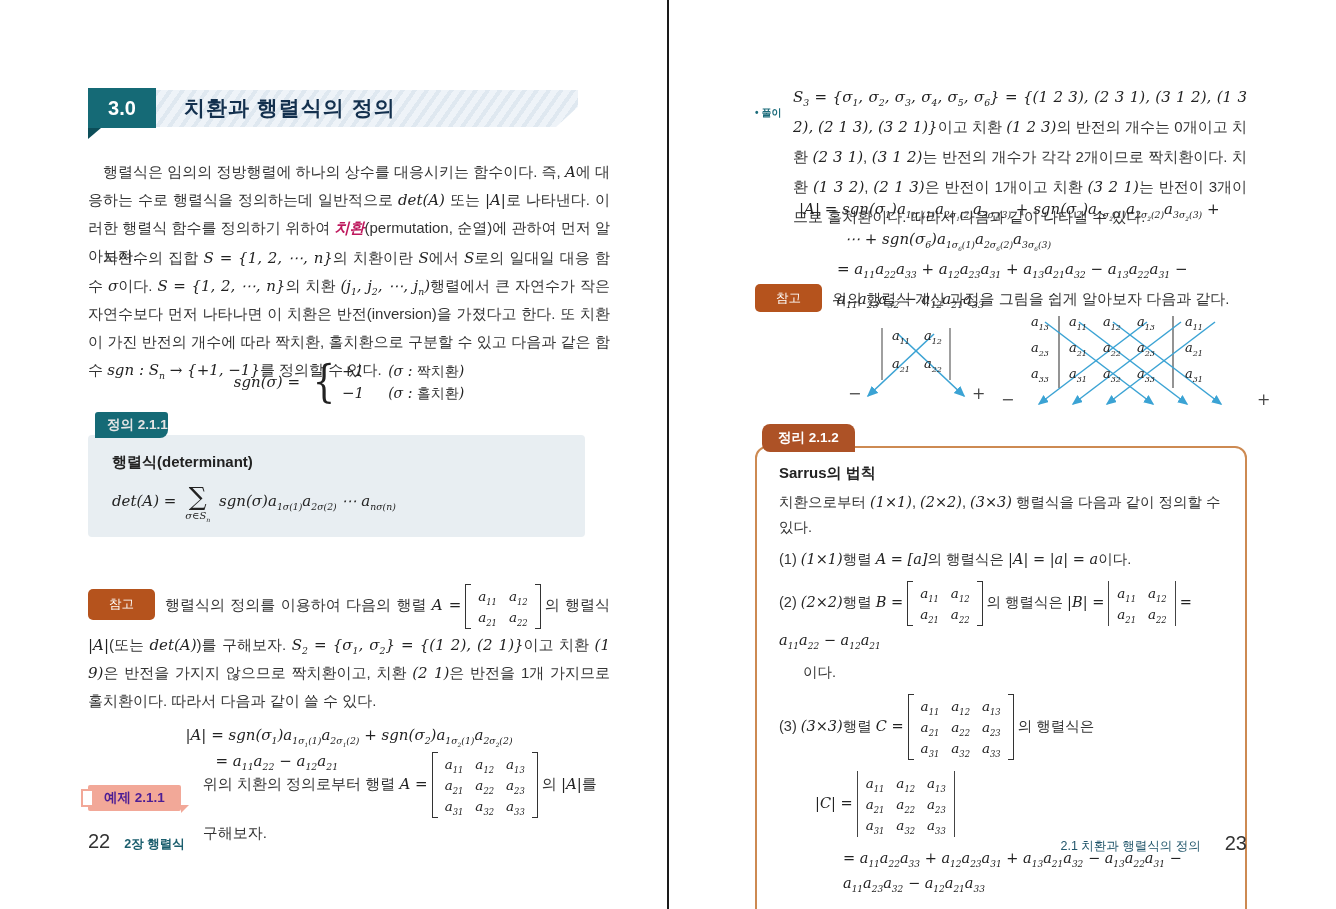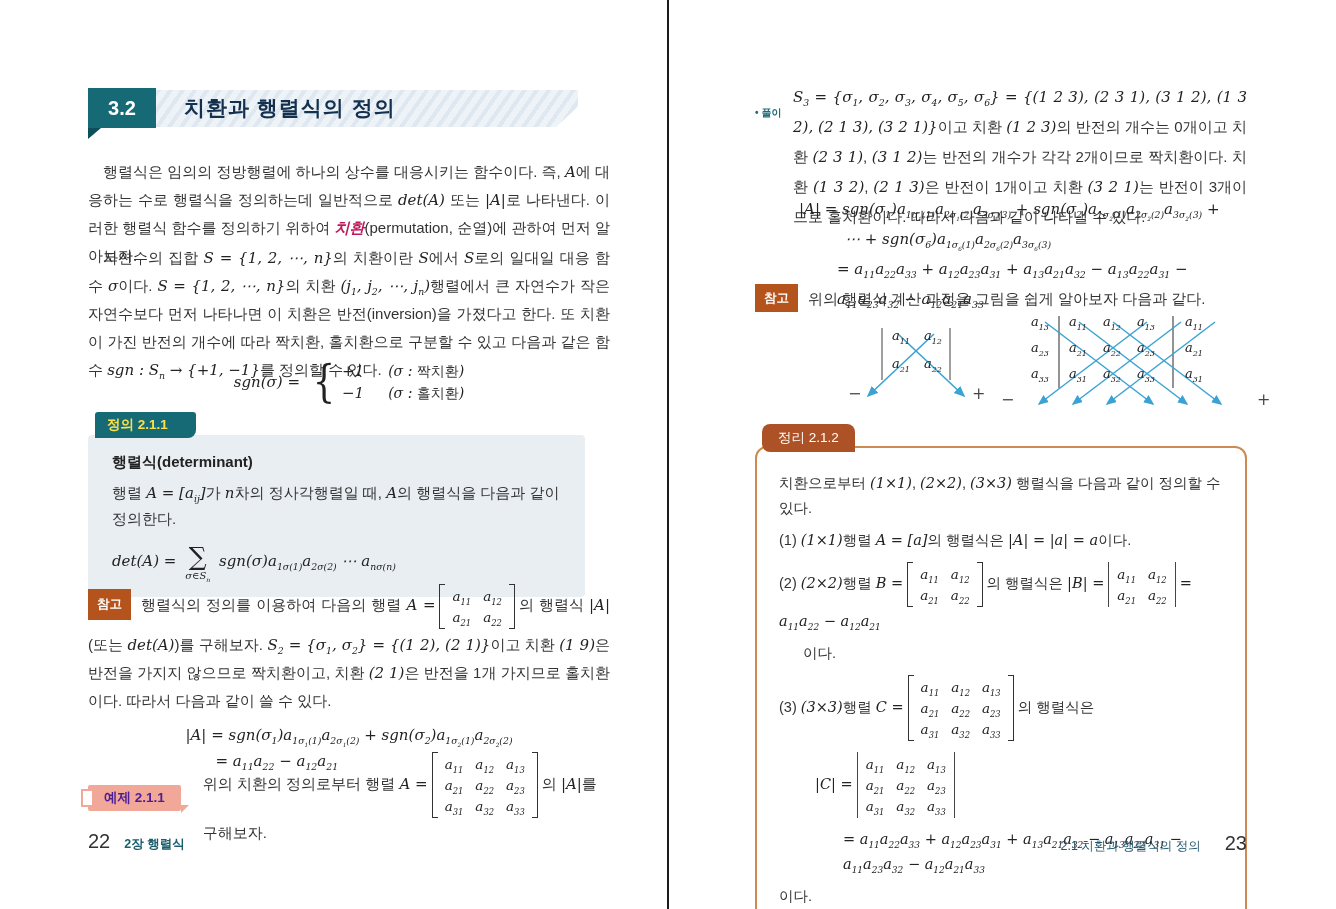--- a/index.html
+++ b/index.html
@@ -33,37 +33,37 @@
   .cases-wrap{position:absolute;left:0;width:522px;display:flex;justify-content:center;}
   .cases{display:inline-flex;align-items:center;font-size:15px;}
   .cbrace{font-family:"DejaVu Serif",serif;font-size:44px;font-weight:300;line-height:1;
           margin:0 4px 0 10px;transform:scaleX(.8);color:#222;}
   .crow{line-height:21px;}
   .crow .cval{display:inline-block;width:30px;}
   .crow .ccond{margin-left:12px;font-size:14px;}
 
   
   .defbox-wrap{position:absolute;left:0;width:497px;}
-  .box-tab{position:relative;z-index:2;display:inline-block;background:#156a76;color:#fde047;
-           font-size:13.5px;font-weight:bold;padding:4px 28px 4px 12px;margin-left:7px;
+  .box-tab{position:relative;z-index:2;display:inline-block;background:#156a76;color:#e5e5e5;
+           font-size:13.5px;font-weight:bold;padding:4px 0 4px 12px;margin-left:7px;
            border-radius:3px 3px 8px 0;}
   .defbox{position:relative;margin-top:-3px;background:#e8eef2;border-radius:4px;
           padding:18px 24px 16px 24px;}
   .defbox .dheading{font-size:15px;font-weight:bold;color:#222;}
   .defbox .dbody{margin-top:8px;font-size:15px;line-height:26px;}
   .dformula{margin-top:12px;font-size:15px;}
 
   .sumwrap{display:inline-flex;flex-direction:column;align-items:center;vertical-align:middle;margin:0 4px;}
   .sumsym{font-family:"DejaVu Serif",serif;font-style:normal;font-size:25px;line-height:1;color:#222;}
   .sumbelow{font-size:10px;margin-top:1px;}
 
   
   .note{position:absolute;left:0;width:522px;font-size:15px;line-height:27px;text-align:justify;}
-  .badge-note{display:inline-block;background:#b5531d;color:#fff;font-size:12.5px;font-weight:bold;
-              padding:2px 9px;border-radius:0;margin-right:10px;vertical-align:2px;}
+  .badge-note{display:inline-block;background:#b5531d;color:#fff;font-size:12.5px;font-weight:normal;
+              padding:2px 21px;border-radius:5px;margin-right:10px;vertical-align:2px;}
   .fwrap{width:fit-content;margin:8px auto 0;font-size:15px;}
   .fline{line-height:26px;}
 
   .example{position:absolute;left:0;width:522px;display:flex;align-items:center;}
   .badge-ex{position:relative;flex:0 0 auto;background:#f2a898;color:#4c1d95;font-size:13.5px;
             font-weight:bold;padding:4px 16px;border-radius:2px;margin-right:22px;}
   .badge-ex::before{content:"";position:absolute;left:-7px;top:4px;width:9px;height:14px;
             background:#fff;border:2px solid #f2a898;}
   .badge-ex::after{content:"";position:absolute;right:-8px;bottom:-2px;width:0;height:0;
             border-top:8px solid #f2a898;border-right:8px solid transparent;}
@@ -92,21 +92,21 @@
 
   
   .diagram{position:absolute;}
   .diagram svg{position:absolute;left:0;top:0;}
   .dent{position:absolute;width:30px;text-align:center;font-size:13px;}
   .dsign{position:absolute;font-size:16px;color:#444;font-family:"DejaVu Serif",serif;}
 
   
   .thm-wrap{position:absolute;left:0;width:492px;}
   .thm-tab{position:relative;z-index:2;display:inline-block;background:#ad5226;color:#fff;
-           font-size:13.5px;font-weight:normal;padding:5px 16px;margin-left:7px;
+           font-size:13.5px;font-weight:bold;padding:5px 16px;margin-left:7px;
            border-radius:8px 8px 0 8px;}
   .thmbox{position:relative;margin-top:-6px;background:#fff;border:2.5px solid #cd8a52;
           border-radius:12px;padding:16px 20px 12px 22px;box-sizing:border-box;width:492px;}
   .thmbox .theading{font-size:15px;font-weight:bold;color:#222;}
   .titem{margin-top:7px;font-size:14.5px;line-height:25px;}
   .tindent{margin-left:24px;}
   .tform{margin-left:36px;}
 
   
   .footer{position:absolute;display:flex;align-items:baseline;}
@@ -119,21 +119,21 @@
 </style>
 </head>
 <body>
 
 <div id="stage">
   <div id="divider"></div>
 
   <div id="page-left" class="page">
 
     <div class="sec-header">
-      <div class="sec-num">3.2</div>
+      <div class="sec-num">3.0</div>
       <div class="sec-fold"></div>
       <div class="sec-strip"></div>
       <div class="sec-title">치환과 행렬식의 정의</div>
     </div>
 
     <div class="para" style="top:70px;">행렬식은 임의의 정방행렬에 하나의 상수를 대응시키는 함수이다. 즉, <span class="math">A</span>에 대응하는 수로 행렬식을 정의하는데 일반적으로 <span class="math">det(A)</span> 또는 <span class="math">|A|</span>로 나타낸다. 이러한 행렬식 함수를 정의하기 위하여 <span class="blue">치환</span>(permutation, 순열)에 관하여 먼저 알아보자.</div>
     <div class="para" style="top:156px;">자연수의 집합 <span class="math">S = {1, 2, ⋯, n}</span>의 치환이란 <span class="math">S</span>에서 <span class="math">S</span>로의 일대일 대응 함수 <span class="math">σ</span>이다. <span class="math">S = {1, 2, ⋯, n}</span>의 치환 <span class="math">(j<sub>1</sub>, j<sub>2</sub>, ⋯, j<sub>n</sub>)</span>행렬에서 큰 자연수가 작은 자연수보다 먼저 나타나면 이 치환은 반전(inversion)을 가졌다고 한다. 또 치환이 가진 반전의 개수에 따라 짝치환, 홀치환으로 구분할 수 있고 다음과 같은 함수 <span class="math">sgn : S<sub>n</sub> → {+1, −1}</span>를 정의할 수 있다.</div>
 
     <div class="cases-wrap" style="top:272px;">
       <div class="cases">
@@ -149,21 +149,20 @@
             <span class="ccond"><span class="math">(σ : </span>홀치환<span class="math">)</span></span>
           </span>
         </span>
       </div>
     </div>
 
     <div class="defbox-wrap" style="top:324px;">
       <span class="box-tab">정의 2.1.1</span>
       <div class="defbox">
         <div class="dheading">행렬식(determinant)</div>
-        <div class="dbody">행렬 <span class="math">A = [a<sub>ij</sub>]</span>가 <span class="math">n</span>차의 정사각행렬일 때, <span class="math">A</span>의 행렬식을 다음과 같이 정의한다.</div>
         <div class="dformula"><span class="math">det(A) = </span><span class="sumwrap">
               <span class="sumsym">∑</span>
               <span class="sumbelow math">σ∈S<sub>n</sub></span>
             </span><span class="math"> sgn(σ)a<sub>1σ(1)</sub>a<sub>2σ(2)</sub> ⋯ a<sub>nσ(n)</sub></span></div>
       </div>
     </div>
 
     <div class="note" style="top:494px;">
       <span class="badge-note">참고</span><span>행렬식의 정의를 이용하여 다음의 행렬 <span class="math">A =</span><span class="mx">
             <span class="bk sl"></span>
@@ -264,20 +263,21 @@
       <span class="dent math" style="left:184px;top:6px;">a<sub>11</sub></span>
       <span class="dent math" style="left:184px;top:32px;">a<sub>21</sub></span>
       <span class="dent math" style="left:184px;top:58px;">a<sub>31</sub></span>
       <span class="dsign" style="left:6px;top:82px;">−</span>
       <span class="dsign" style="left:262px;top:82px;">+</span>
     </div>
 
     <div class="thm-wrap" style="top:342px;">
       <span class="thm-tab">정리 2.1.2</span>
       <div class="thmbox">
+        <div class="theading">Sarrus의 법칙</div>
         <div class="titem">치환으로부터 <span class="math">(1×1)</span>, <span class="math">(2×2)</span>, <span class="math">(3×3)</span> 행렬식을 다음과 같이 정의할 수 있다.</div>
         <div class="titem">(1) <span class="math">(1×1)</span>행렬 <span class="math">A = [a]</span>의 행렬식은 <span class="math">|A| = |a| = a</span>이다.</div>
         <div class="titem">(2) <span class="math">(2×2)</span>행렬 <span class="math">B =</span><span class="mx">
               <span class="bk sl"></span>
               <span class="grid" style="grid-template-columns: repeat(2, auto);">
                 <span class="math">a<sub>11</sub></span>
                 <span class="math">a<sub>12</sub></span>
                 <span class="math">a<sub>21</sub></span>
                 <span class="math">a<sub>22</sub></span>
               </span>

